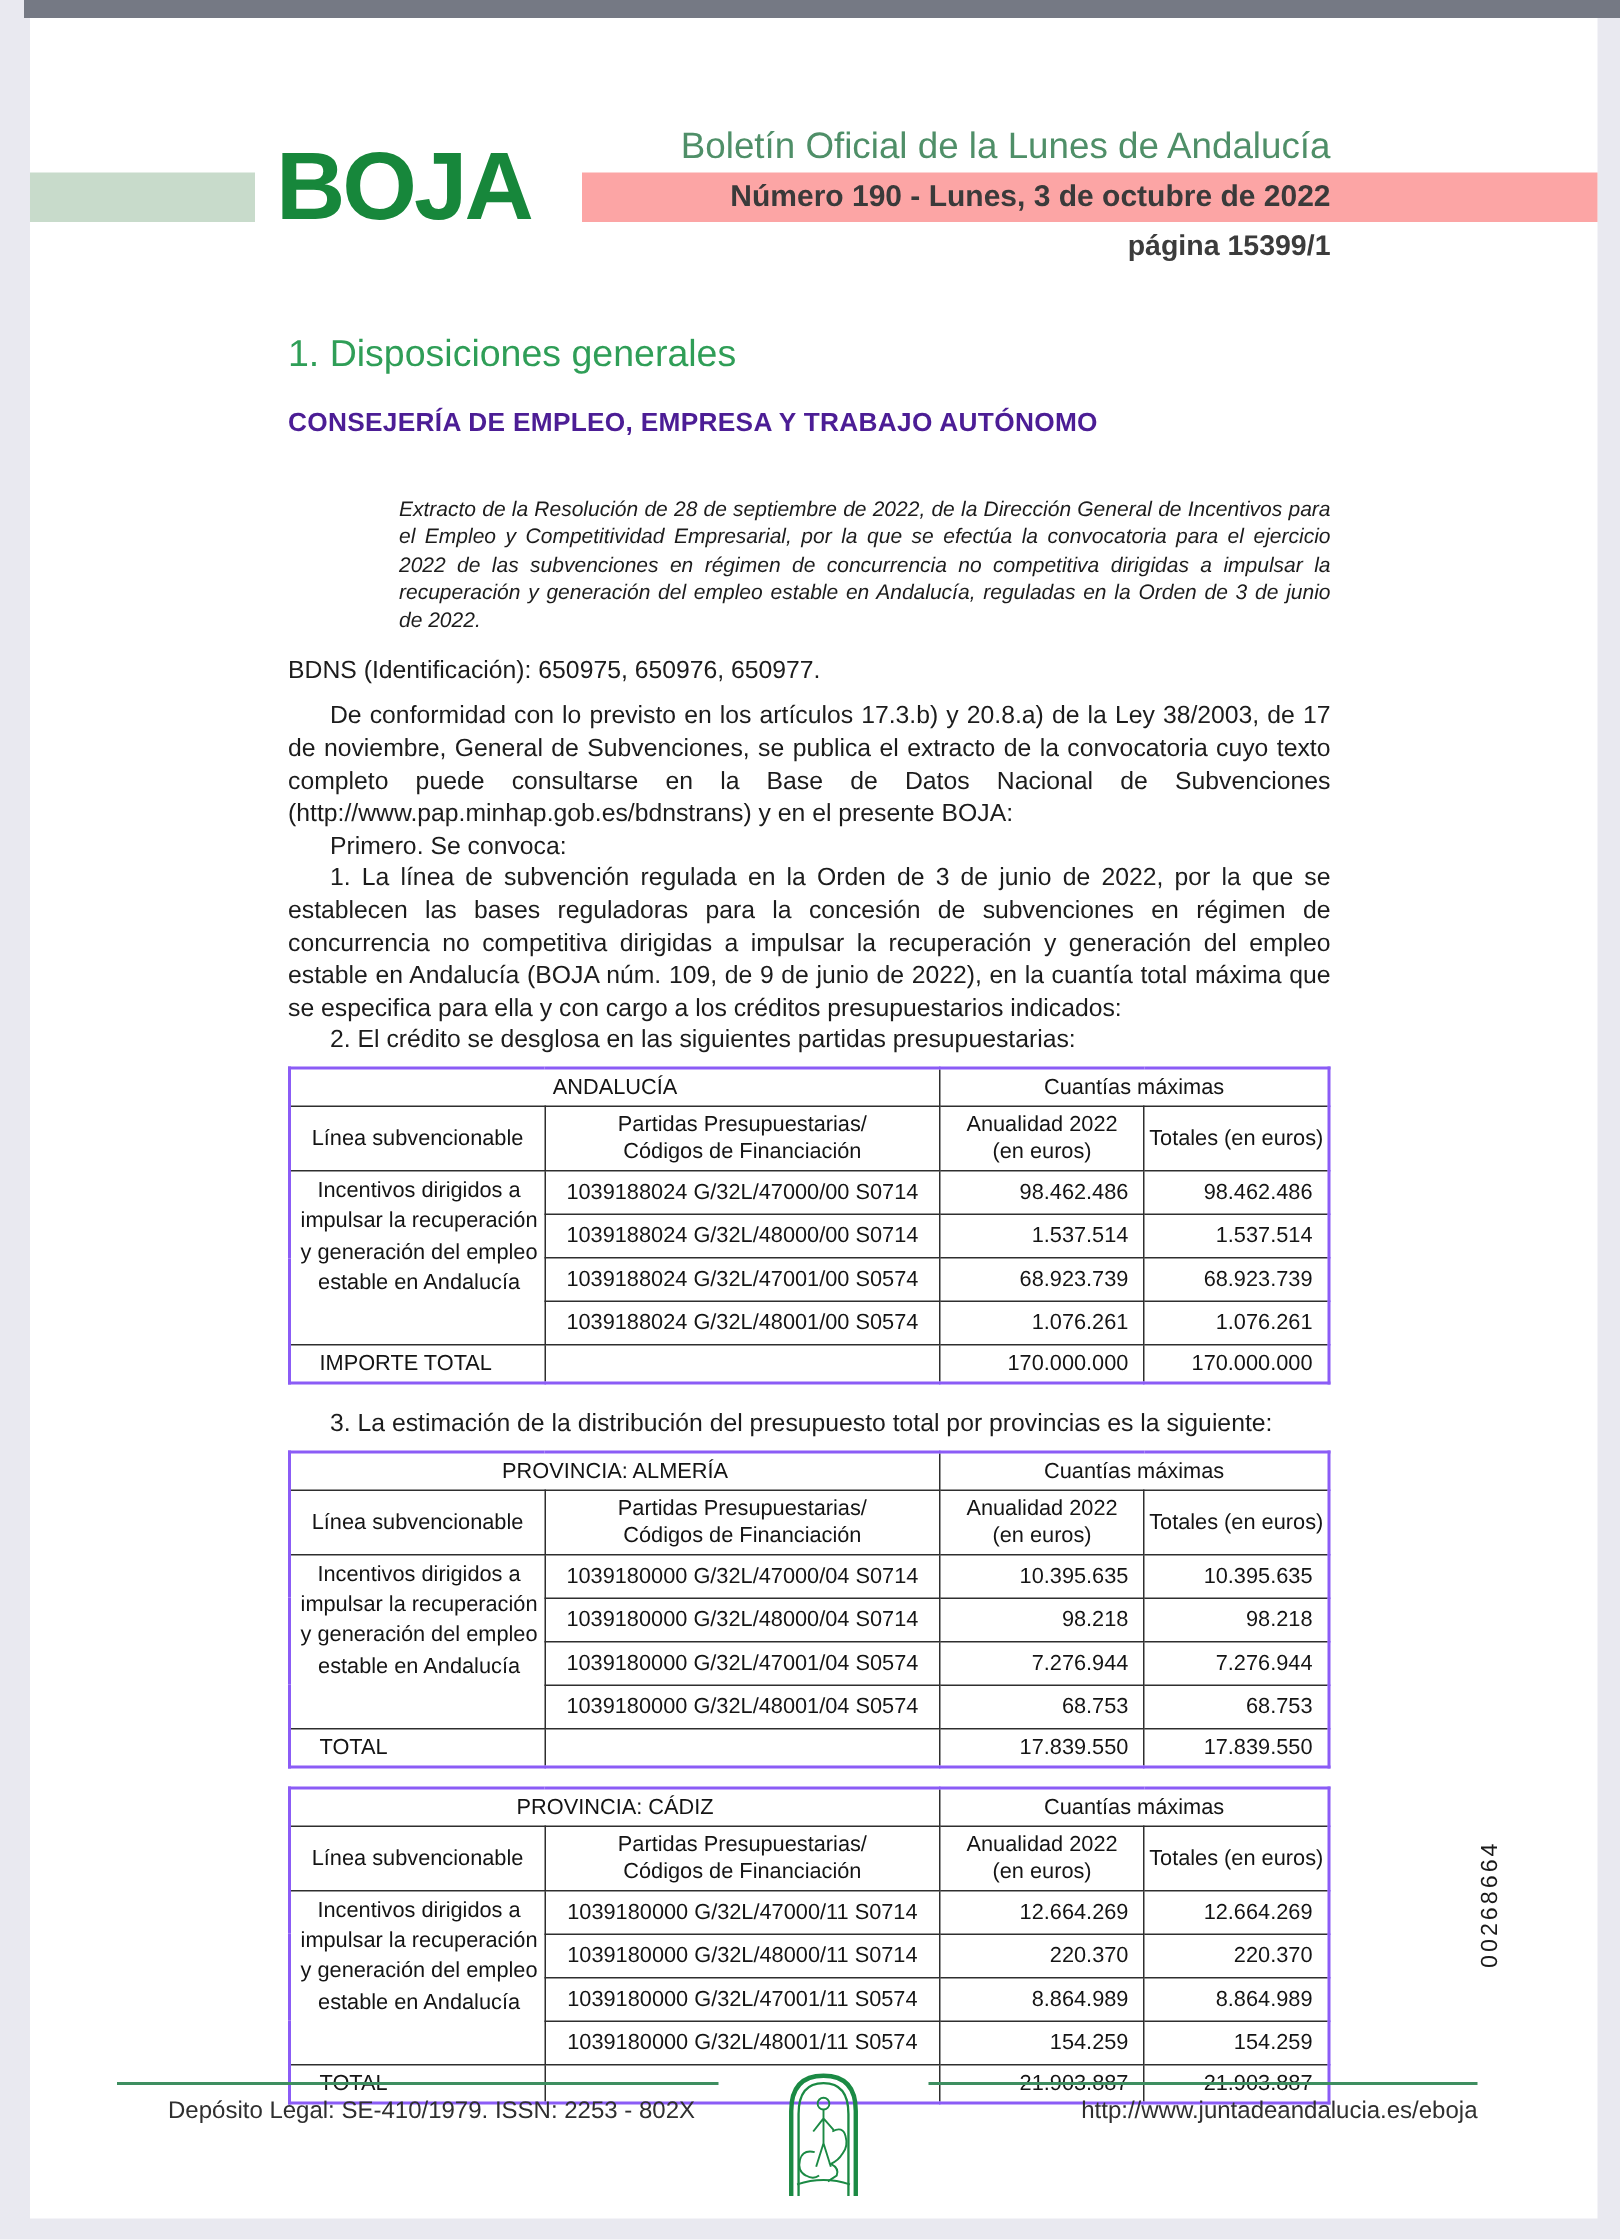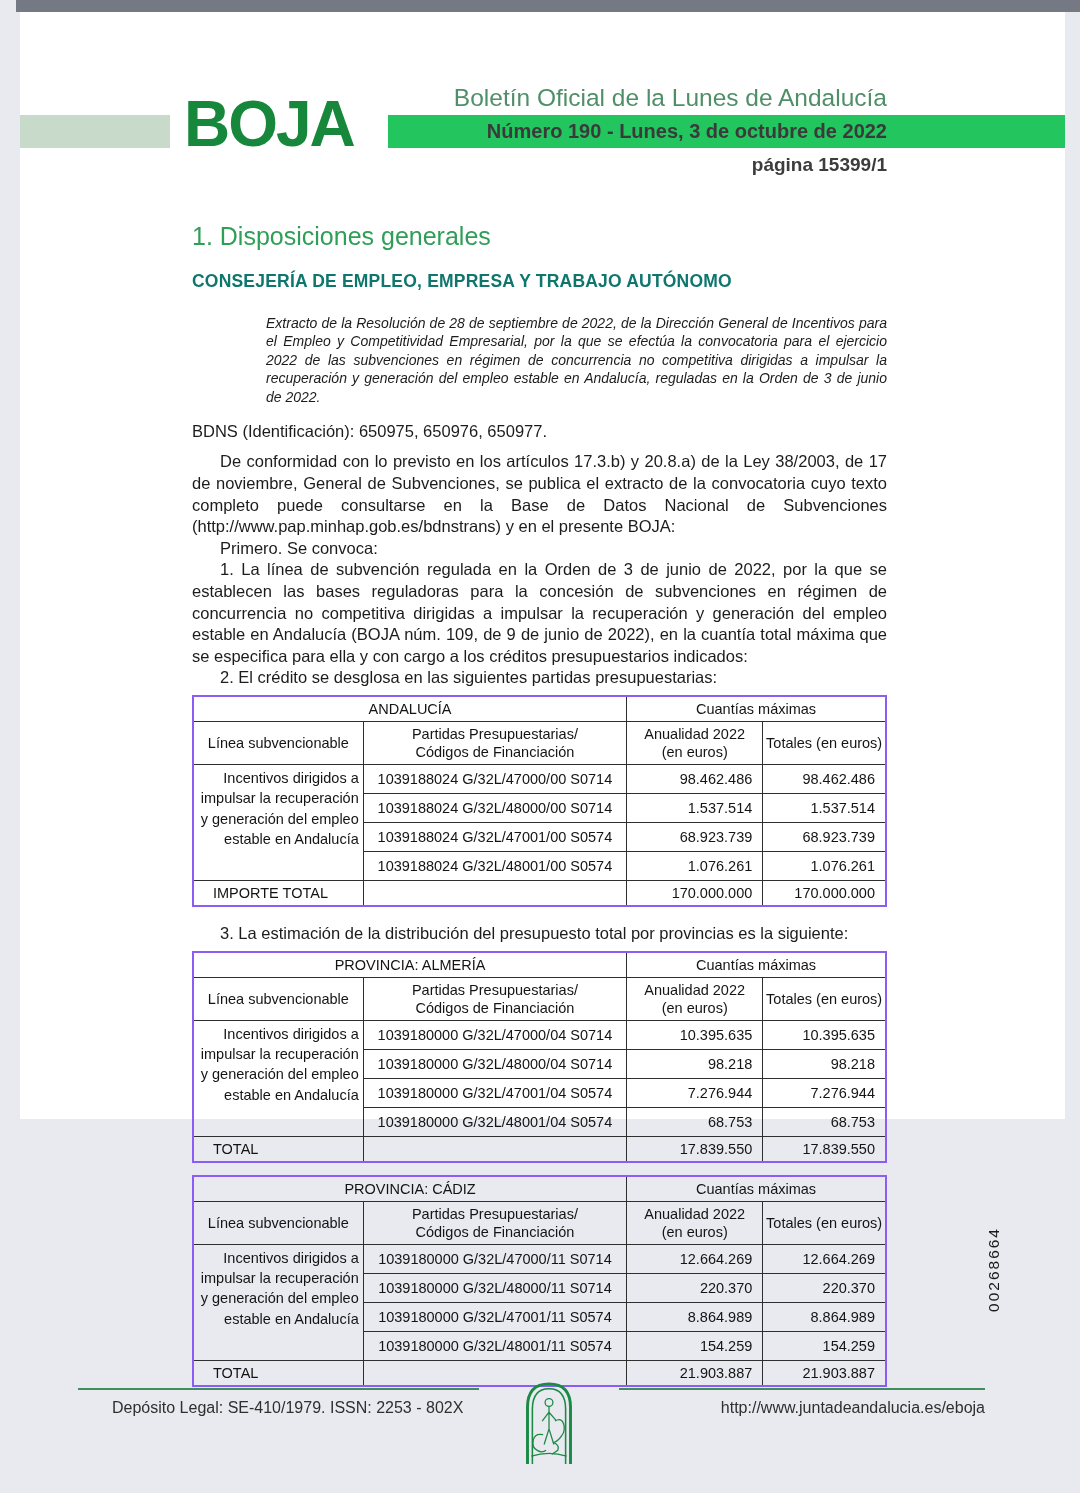--- a/index.html
+++ b/index.html
@@ -4,51 +4,51 @@
 <style>
   html,body{margin:0;padding:0;}
   body{
     width:1080px;height:1493px;position:relative;overflow:hidden;
     background:#e9e9f0;
     font-family:"Liberation Sans","DejaVu Sans",sans-serif;
     color:#1c1c1c;
   }
   .top-edge{position:absolute;left:16px;top:0;right:0;height:12px;background:#757984;}
   .page{
-    position:absolute;left:20px;top:12px;width:1045px;height:1107px;
+    position:absolute;left:20px;top:12px;width:1045px;height:1467px;
     background:#ffffff;
     text-decoration:underline;
   }
   
   .band-left{position:absolute;left:0;top:103px;width:150px;height:33px;background:#c8dbcb;}
   .boja-logo{
     position:absolute;left:164px;top:80px;
     font-size:64px;font-weight:800;letter-spacing:-2px;line-height:1;
     color:#17873b;
   }
-  .band-right{position:absolute;left:368px;top:103px;right:0;height:33px;background:#22c55e;}
+  .band-right{position:absolute;left:368px;top:103px;right:0;height:33px;background:#fca5a5;}
   .issue-text{
     display:block;line-height:33px;text-align:right;padding-right:178px;
     font-size:20px;font-weight:700;color:#3a3a3a;
   }
   .bulletin-title{
     position:absolute;right:178px;top:72px;
     font-size:24.5px;color:#4f8f68;white-space:nowrap;
   }
   .page-number{
     position:absolute;right:178px;top:142px;
     font-size:19px;font-weight:600;color:#3c3c3c;
   }
   
   .content{position:absolute;top:0;left:0;right:0;padding:0 178px 0 172px;border-radius:19px;}
   .section-title{
     margin:210px 0 20px 0;font-size:25px;font-weight:400;color:#2f9e57;
   }
   .department{
-    margin:0 0 22px 0;font-size:17.5px;font-weight:700;color:#0f766e;letter-spacing:.2px;
+    margin:0 0 38px 0;font-size:17.5px;font-weight:700;color:#4c1d95;letter-spacing:.2px;
   }
   .extract{
     margin:0 0 16px 74px;font-style:italic;font-size:14px;line-height:1.32;
     text-align:justify;
   }
   .bdns{margin:0 0 10px 0;font-size:16.5px;}
   .para{
     margin:0;font-size:16.5px;line-height:1.31;text-align:justify;text-indent:28px;
   }
   .para.mb18{}
@@ -60,21 +60,21 @@
     font-size:14.5px;color:#141414;table-layout:fixed;
   }
   table.btable td{border:1px solid #2e2e2e;overflow:hidden;}
   col.c1{width:170px;} col.c2{width:263px;} col.c3{width:136px;} col.c4{width:123px;}
   tr.cap td{height:22px;text-align:center;}
   tr.hdr td{height:38px;text-align:center;line-height:1.25;padding:2px;}
   tr.data td{height:26px;}
   td.code{text-align:center;}
   td.num{text-align:right;padding-right:10px;}
   td.linea{
-    text-align:right;vertical-align:top;padding:3px 4px 3px 6px;line-height:1.4;
+    text-align:center;vertical-align:top;padding:3px 4px 3px 6px;line-height:1.4;
   }
   tr.total td{height:22px;}
   td.tlabel{padding-left:19px;text-align:left;}
   
   .footer{
     position:absolute;left:58px;right:80px;top:1376px;
     display:flex;align-items:flex-start;gap:38px;
   }
   .f-col{flex:1;border-top:2px solid #3e8e60;padding-top:9px;font-size:16px;color:#2f2f2f;}
   .f-left{padding-left:34px;}

